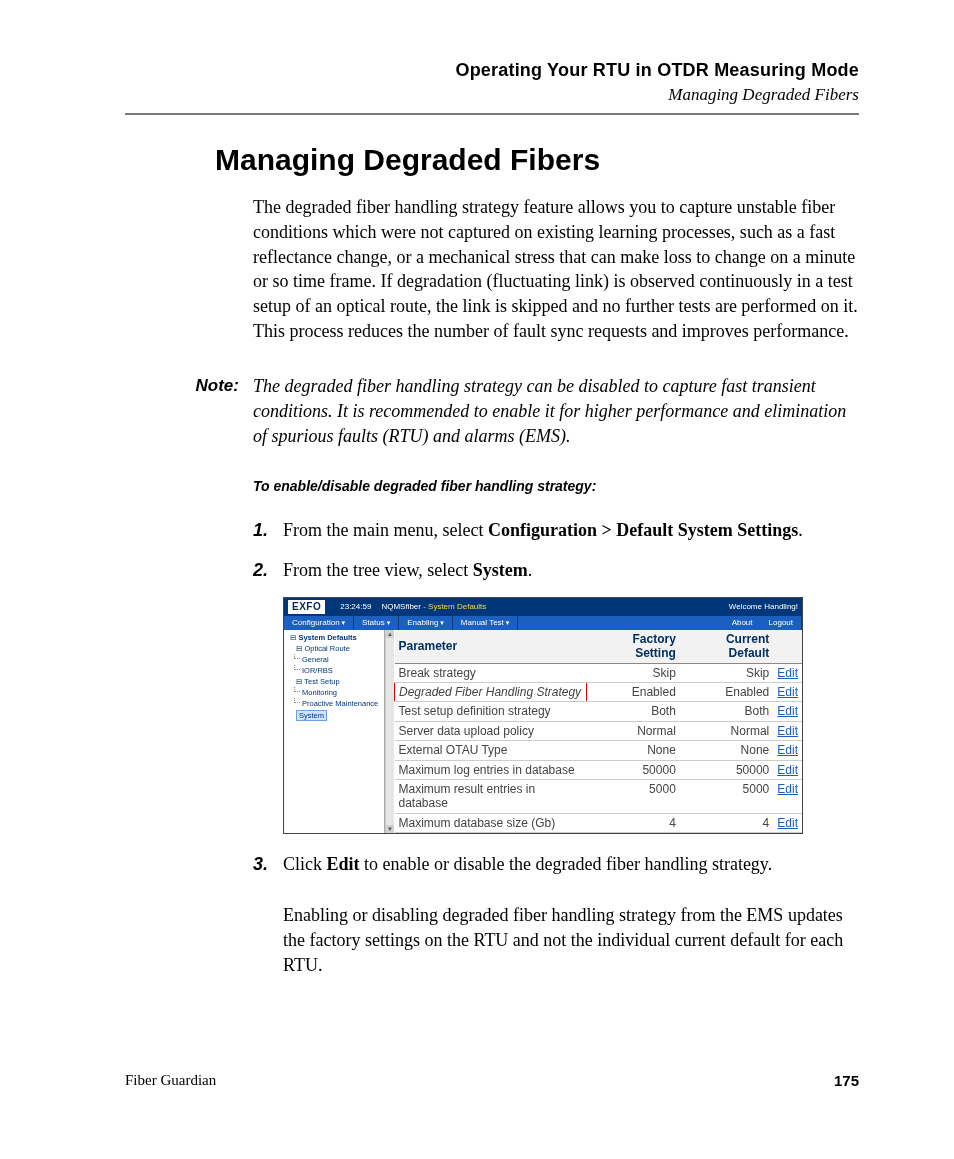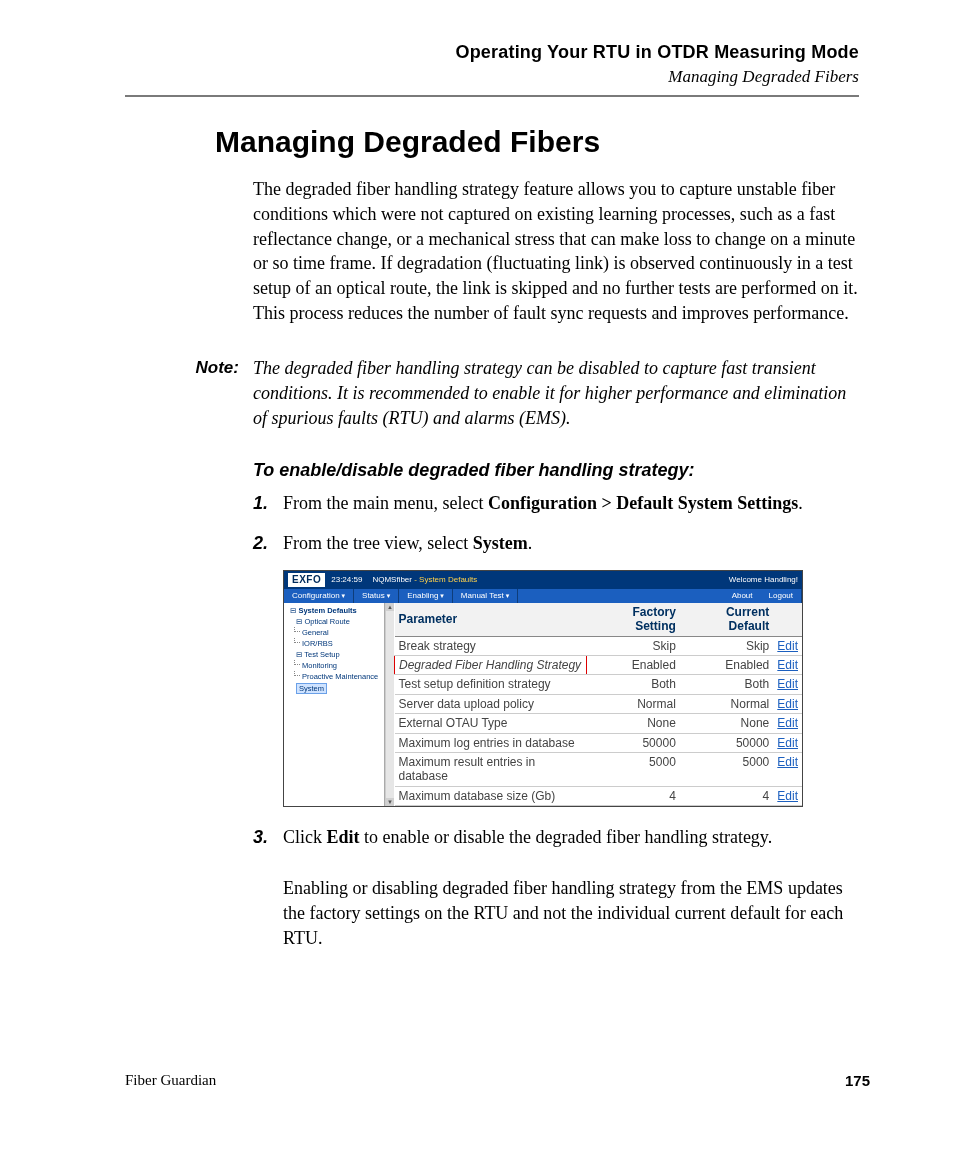--- a/index.html
+++ b/index.html
@@ -7,21 +7,21 @@
     padding: 0;
     background: #fff;
     font-family: "Palatino Linotype", "Book Antiqua", Palatino, serif;
     color: #000;
     width: 954px;
     height: 1159px;
     box-sizing: border-box;
     position: relative;
   }
   .page {
-    padding: 42px 95px 0 125px;
+    padding: 60px 95px 0 125px;
     box-sizing: border-box;
     height: 100%;
     position: relative;
   }
   .running-head {
     text-align: right;
     margin-bottom: 6px;
   }
   .running-head .chapter {
     font-weight: 700;
@@ -70,23 +70,23 @@
   }
   .note-body {
     flex: 1;
     font-style: italic;
   }
   .subhead {
     margin-left: 128px;
     font-family: "Segoe UI", Arial, sans-serif;
     font-weight: 700;
     font-style: italic;
-    font-size: 18px;
+    font-size: 14px;
     margin-top: 30px;
-    margin-bottom: 10px;
+    margin-bottom: 24px;
   }
   ol.steps {
     margin: 0 0 0 128px;
     padding: 0;
     list-style: none;
     font-size: 18px;
     line-height: 1.4;
   }
   ol.steps > li {
     display: flex;
@@ -123,21 +123,21 @@
     height: 18px;
     padding: 0 4px;
   }
   .ss-logo {
     font-weight: 700;
     font-size: 10px;
     letter-spacing: 0.5px;
     background: #fff;
     color: #002b5c;
     padding: 1px 4px;
-    margin-right: 6px;
+    margin-right: 15px;
     height: 12px;
     display:flex;align-items:center;
   }
   .ss-time { margin-right: 10px; }
   .ss-title { flex:1; text-align:left; }
   .ss-title .sub { color:#ffd24a; }
   .ss-welcome { margin-left:auto; }
   .ss-menubar {
     background: #1b5fbf;
     color: #fff;
@@ -194,21 +194,21 @@
     padding:2px 4px;
     color:#444;
     vertical-align:top;
   }
   .ss-table td.edit { color:#1b5fbf; text-decoration:underline; text-align:right;}
   .red-box{ border:1.5px solid #d00;font-style:italic; }
   .footer {
     position: absolute;
     bottom: 70px;
     left: 125px;
-    right: 84px;
+    right: 95px;
     display: flex;
     justify-content: space-between;
     font-size: 15px;
   }
   .footer .pn { font-weight:700; font-family:"Segoe UI",Arial,sans-serif;}
   .tri::after{content:" \25BE"; font-size:7px;}
   .treebox{display:flex;}
 </style>
 </head>
 <body>

